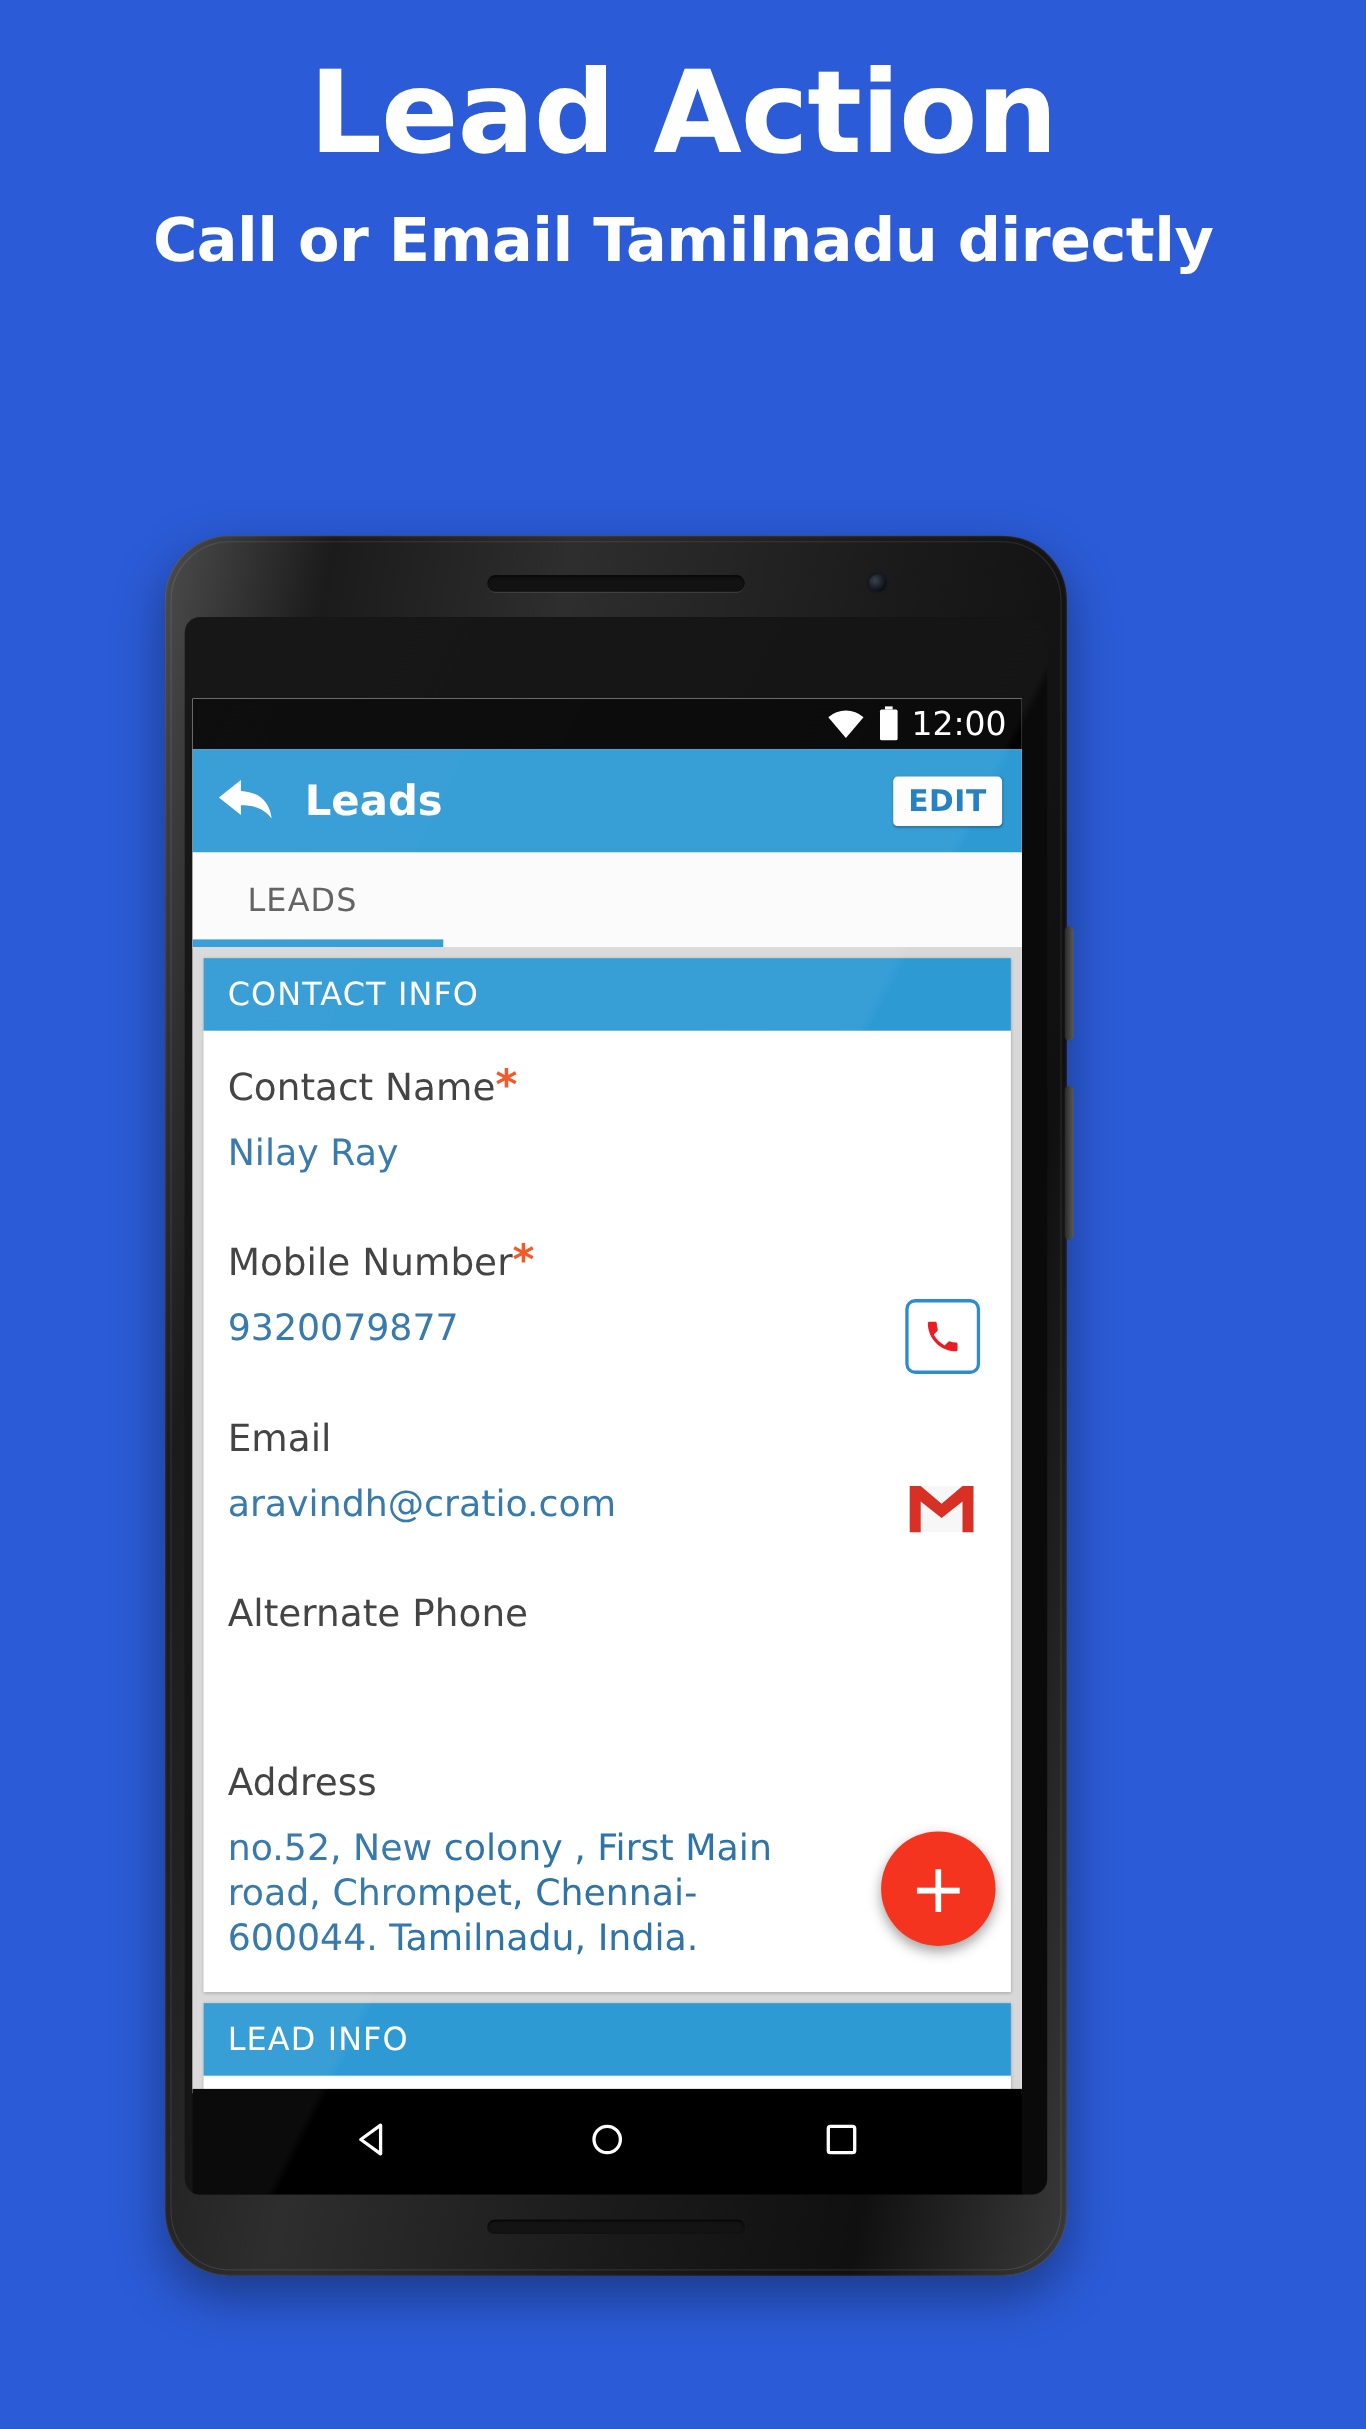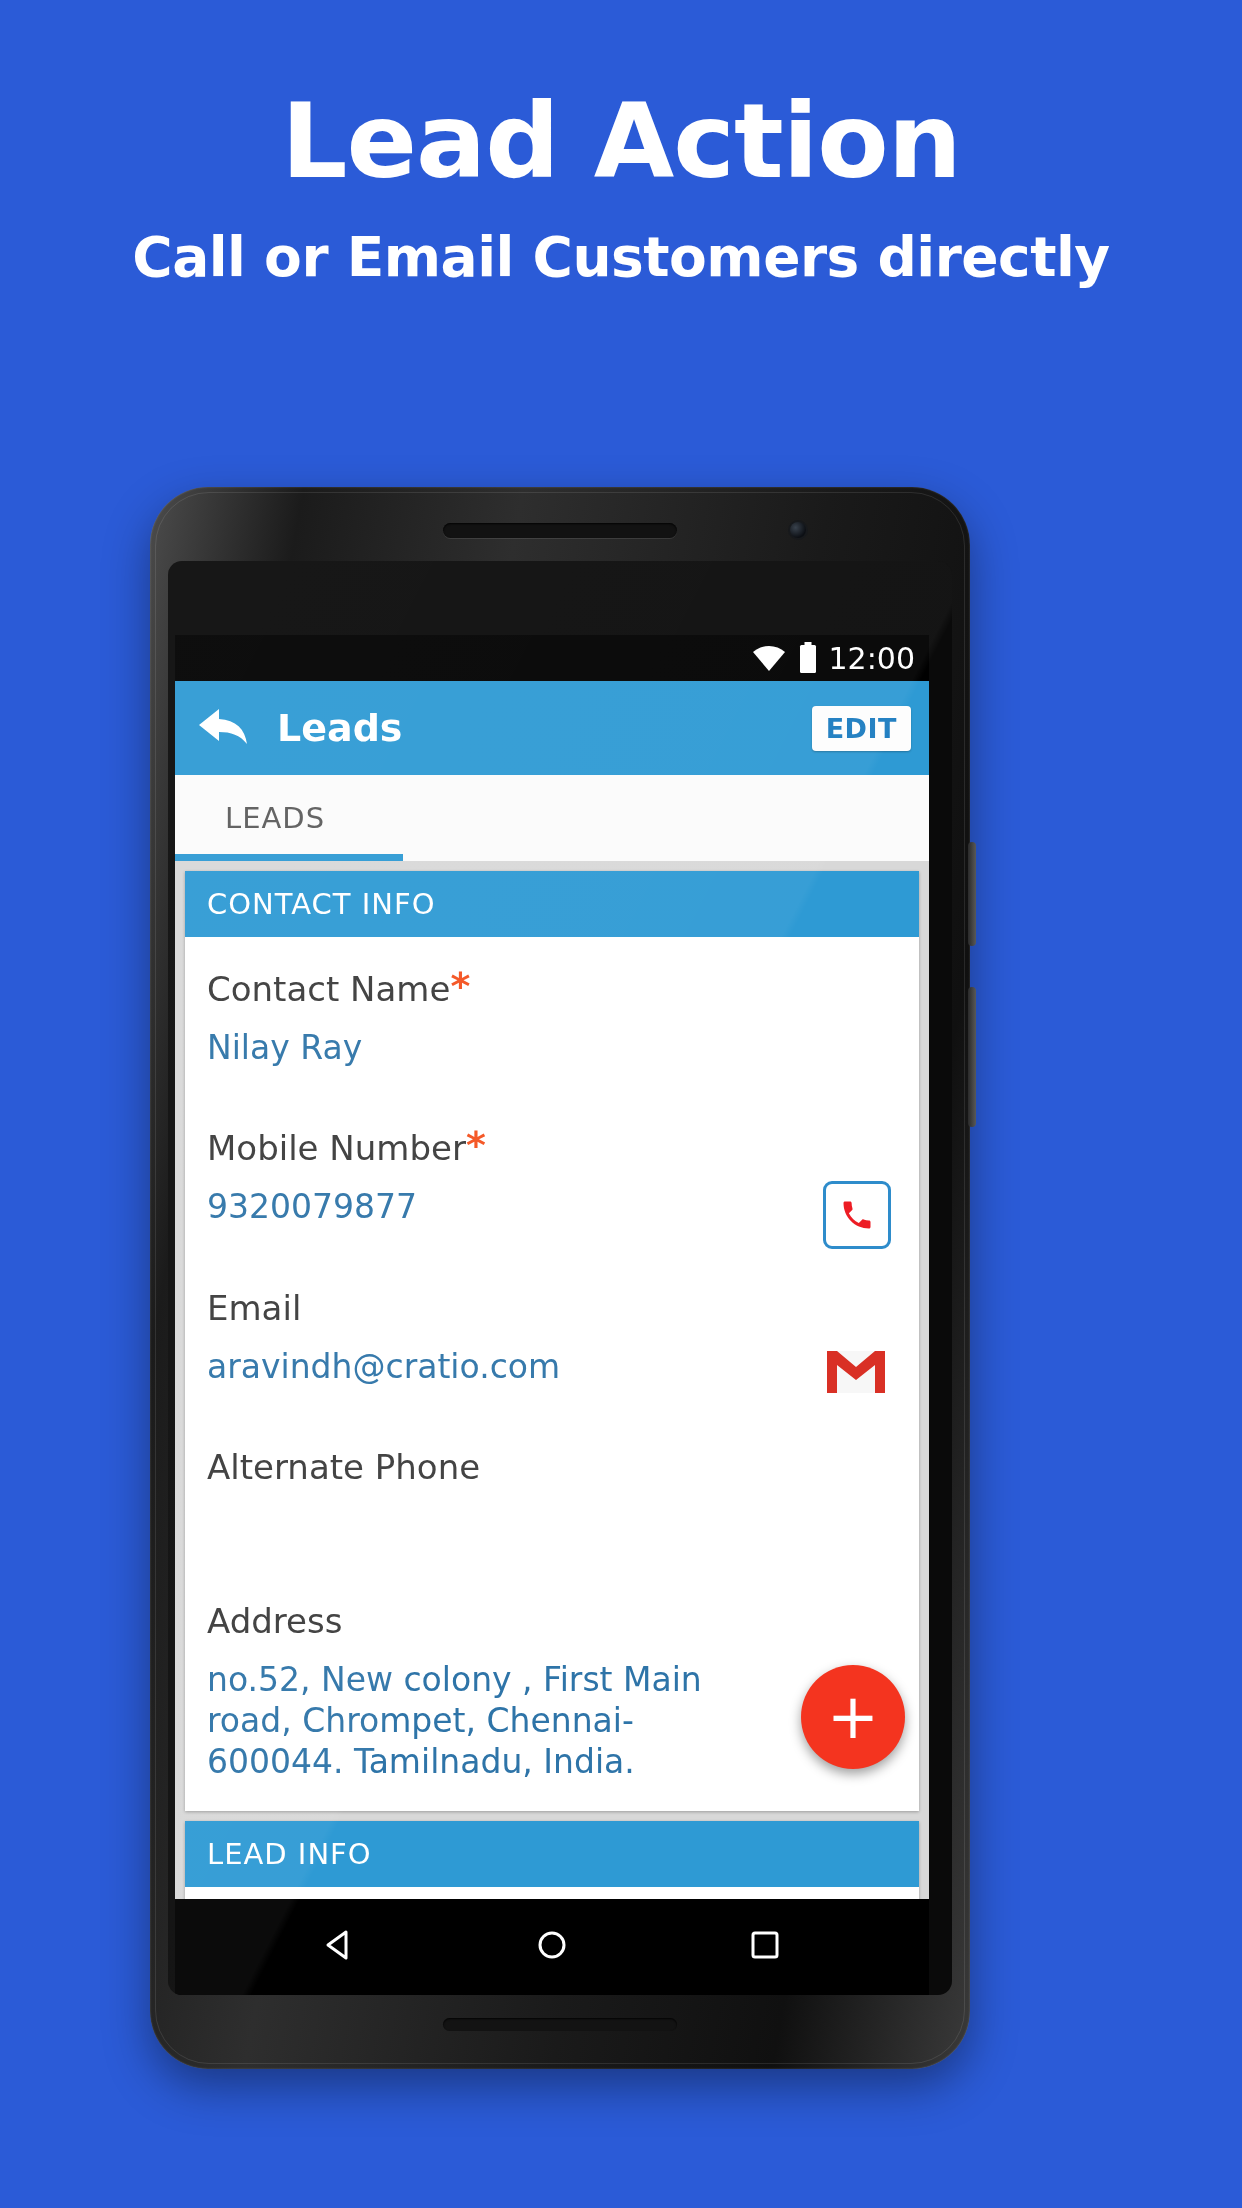--- a/index.html
+++ b/index.html
@@ -12,21 +12,20 @@
     overflow: hidden;
     font-family: "DejaVu Sans", sans-serif;
   }
 
   
   .promo {
     position: absolute;
     top: 0; left: 0; right: 0;
     text-align: center;
     padding-top: 48px;
-    margin-top: 39px;
   }
   .promo-title {
     font-family: "DejaVu Sans", sans-serif;
     font-weight: bold;
     font-size: 104px;
     line-height: 1.05;
     color: #ffffff;
     letter-spacing: -1px;
     margin: 0;
   }
@@ -318,21 +317,21 @@
     justify-content: space-around;
     padding: 0 58px;
     box-sizing: border-box;
   }
 </style>
 </head>
 <body>
 
 <div class="promo">
   <h1 class="promo-title">Lead Action</h1>
-  <p class="promo-sub">Call or Email Customers directly</p>
+  <p class="promo-sub">Call or Email Tamilnadu directly</p>
 </div>
 
 <div class="device">
   <div class="device-body"></div>
   <div class="device-edge"></div>
   <div class="btn-power"></div>
   <div class="btn-vol"></div>
   <div class="speaker"></div>
   <div class="camera"></div>
   <div class="bottom-speaker"></div>

